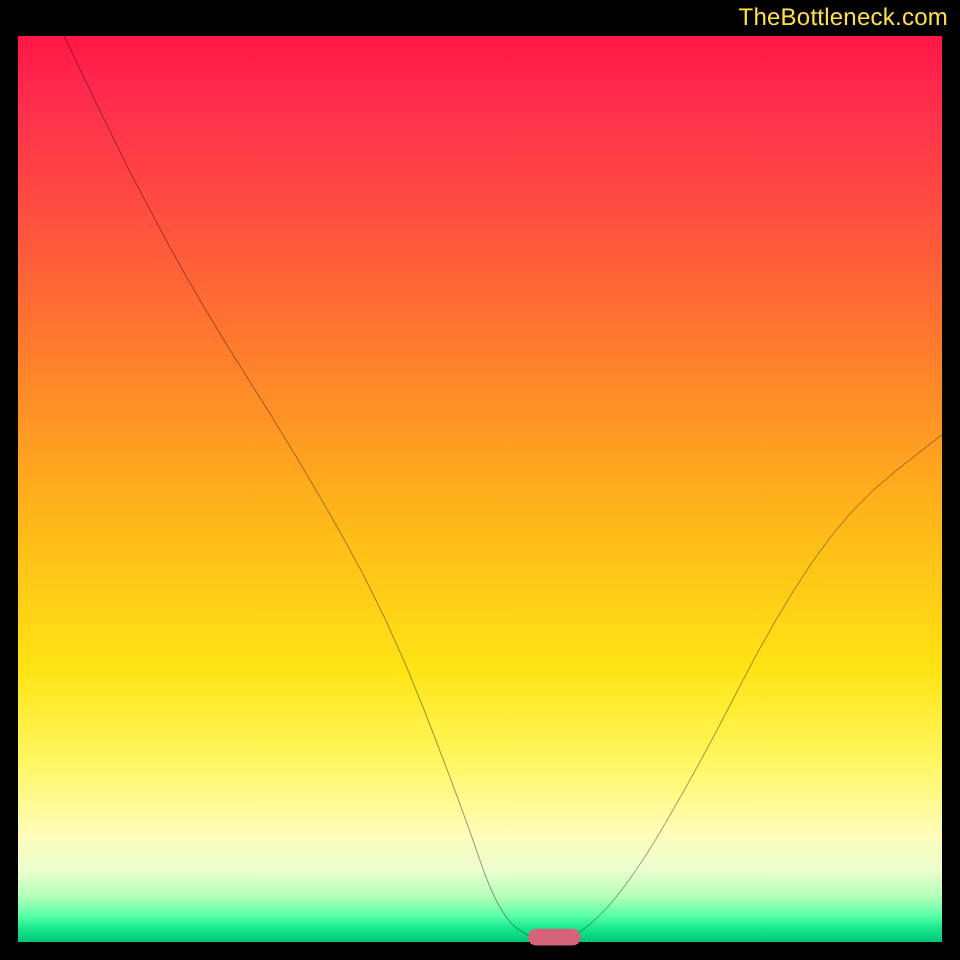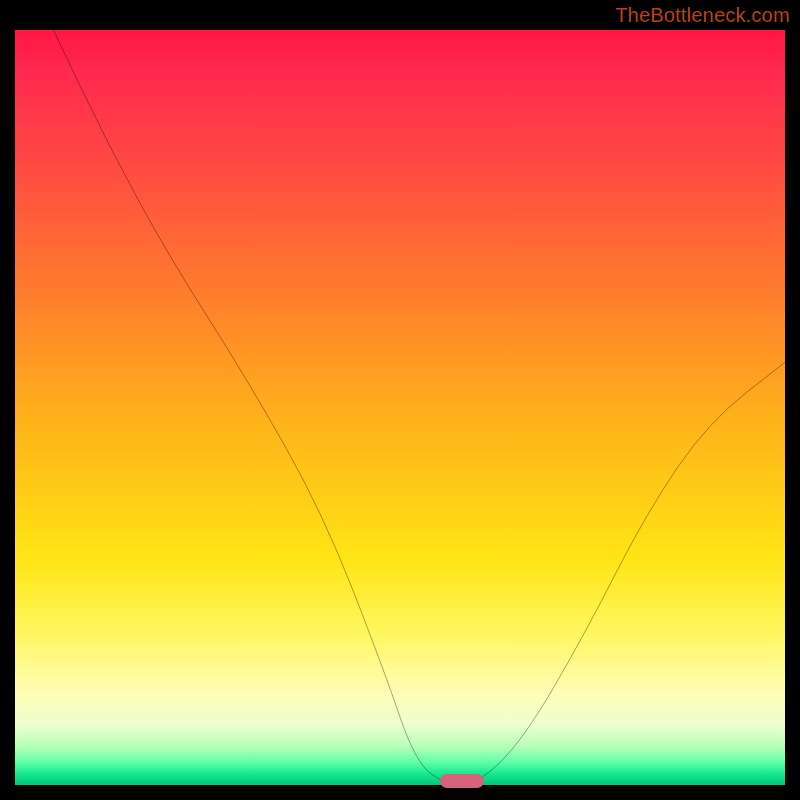--- a/index.html
+++ b/index.html
@@ -14,21 +14,21 @@
   .frame {
     position: relative;
     width: 800px;
     height: 800px;
     background: #000;
   }
   .watermark {
     position: absolute;
     top: 4px;
     right: 10px;
-    color: #c2410c;
+    color: #fde047;
     font-size: 20px;
     font-weight: 500;
     letter-spacing: 0.2px;
     user-select: none;
   }
   .plot {
     position: absolute;
     left: 15px;
     top: 30px;
     width: 770px;

